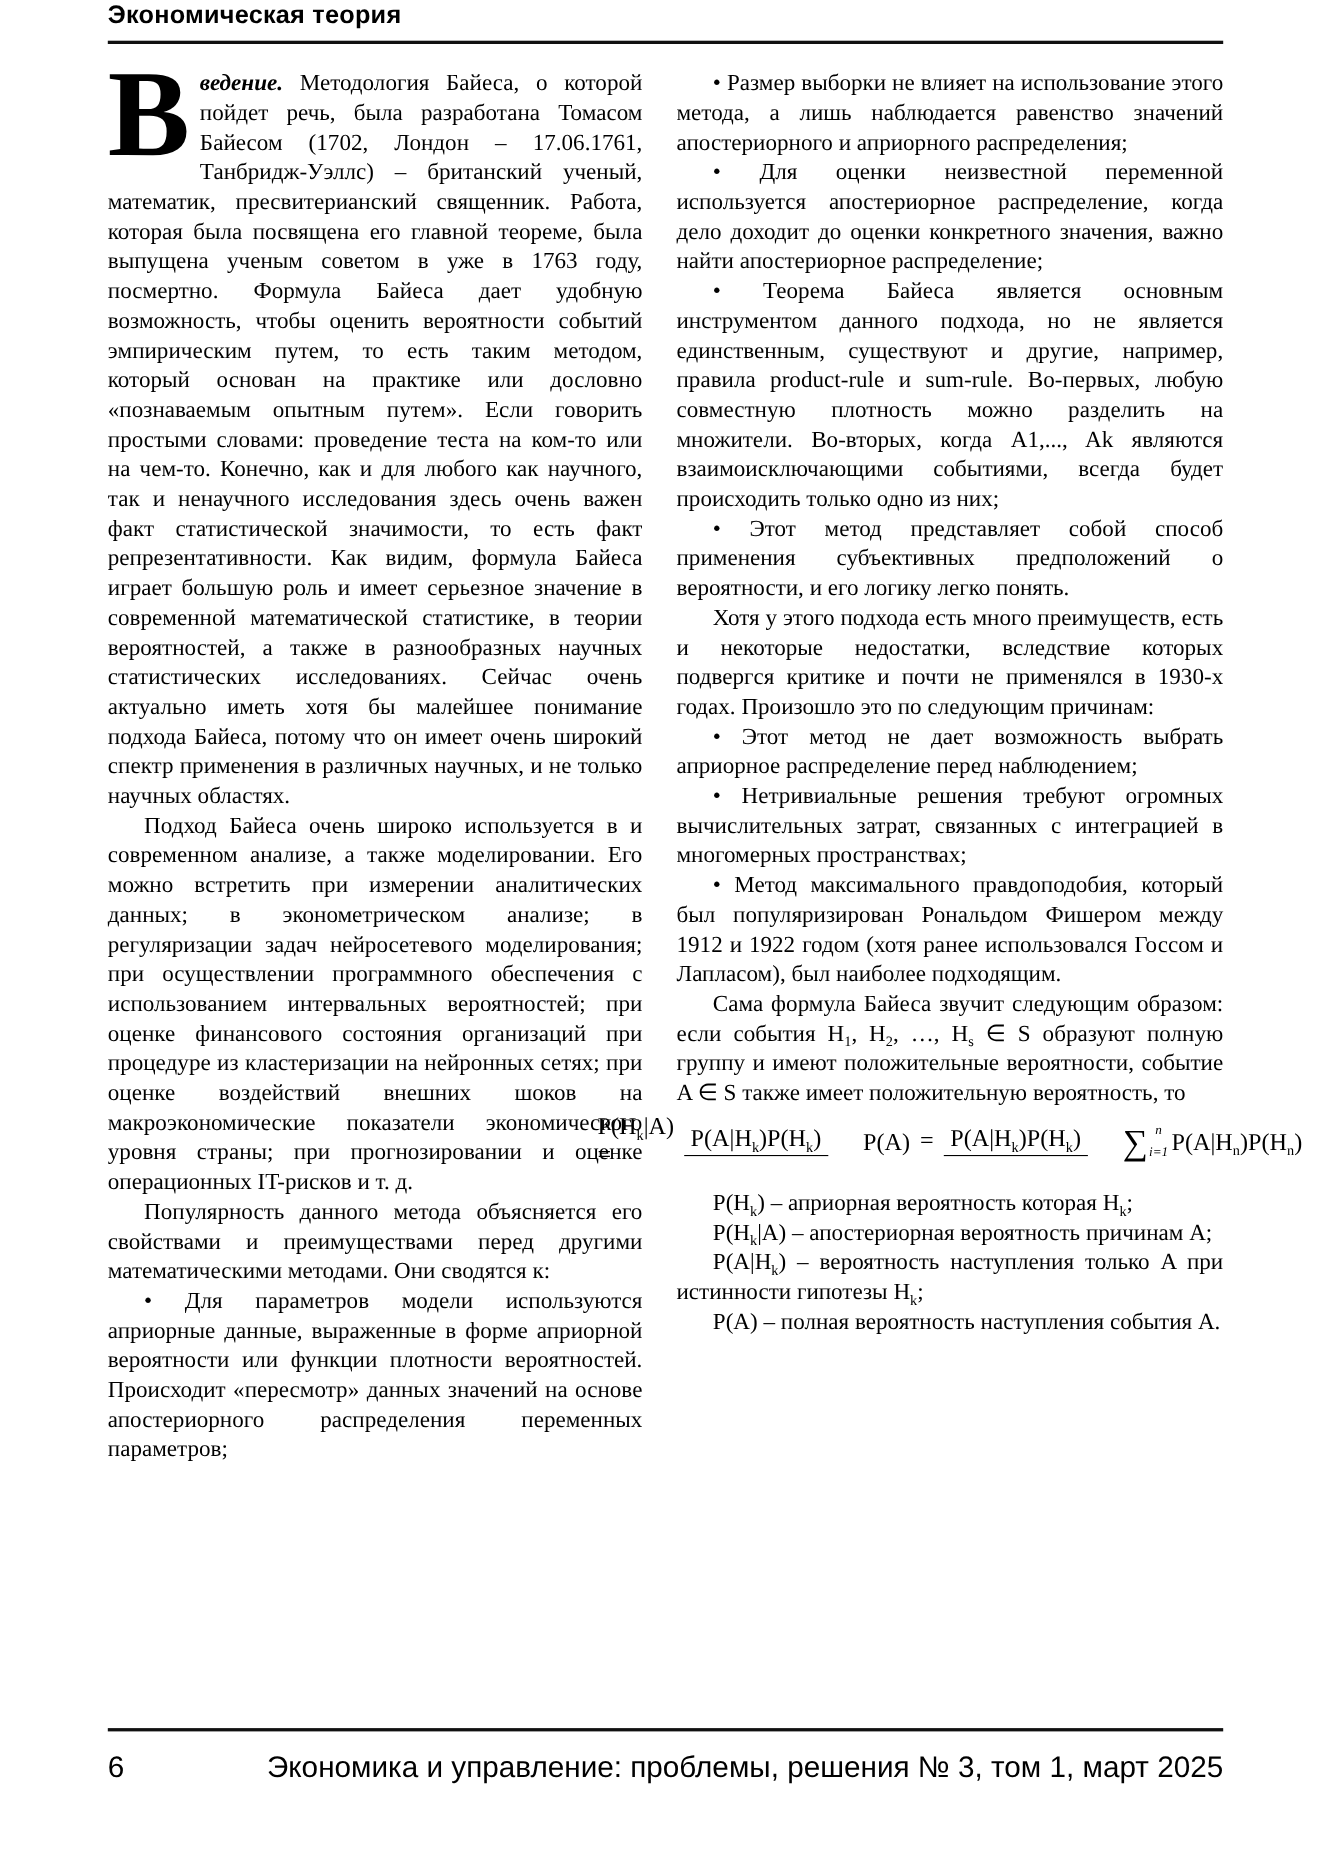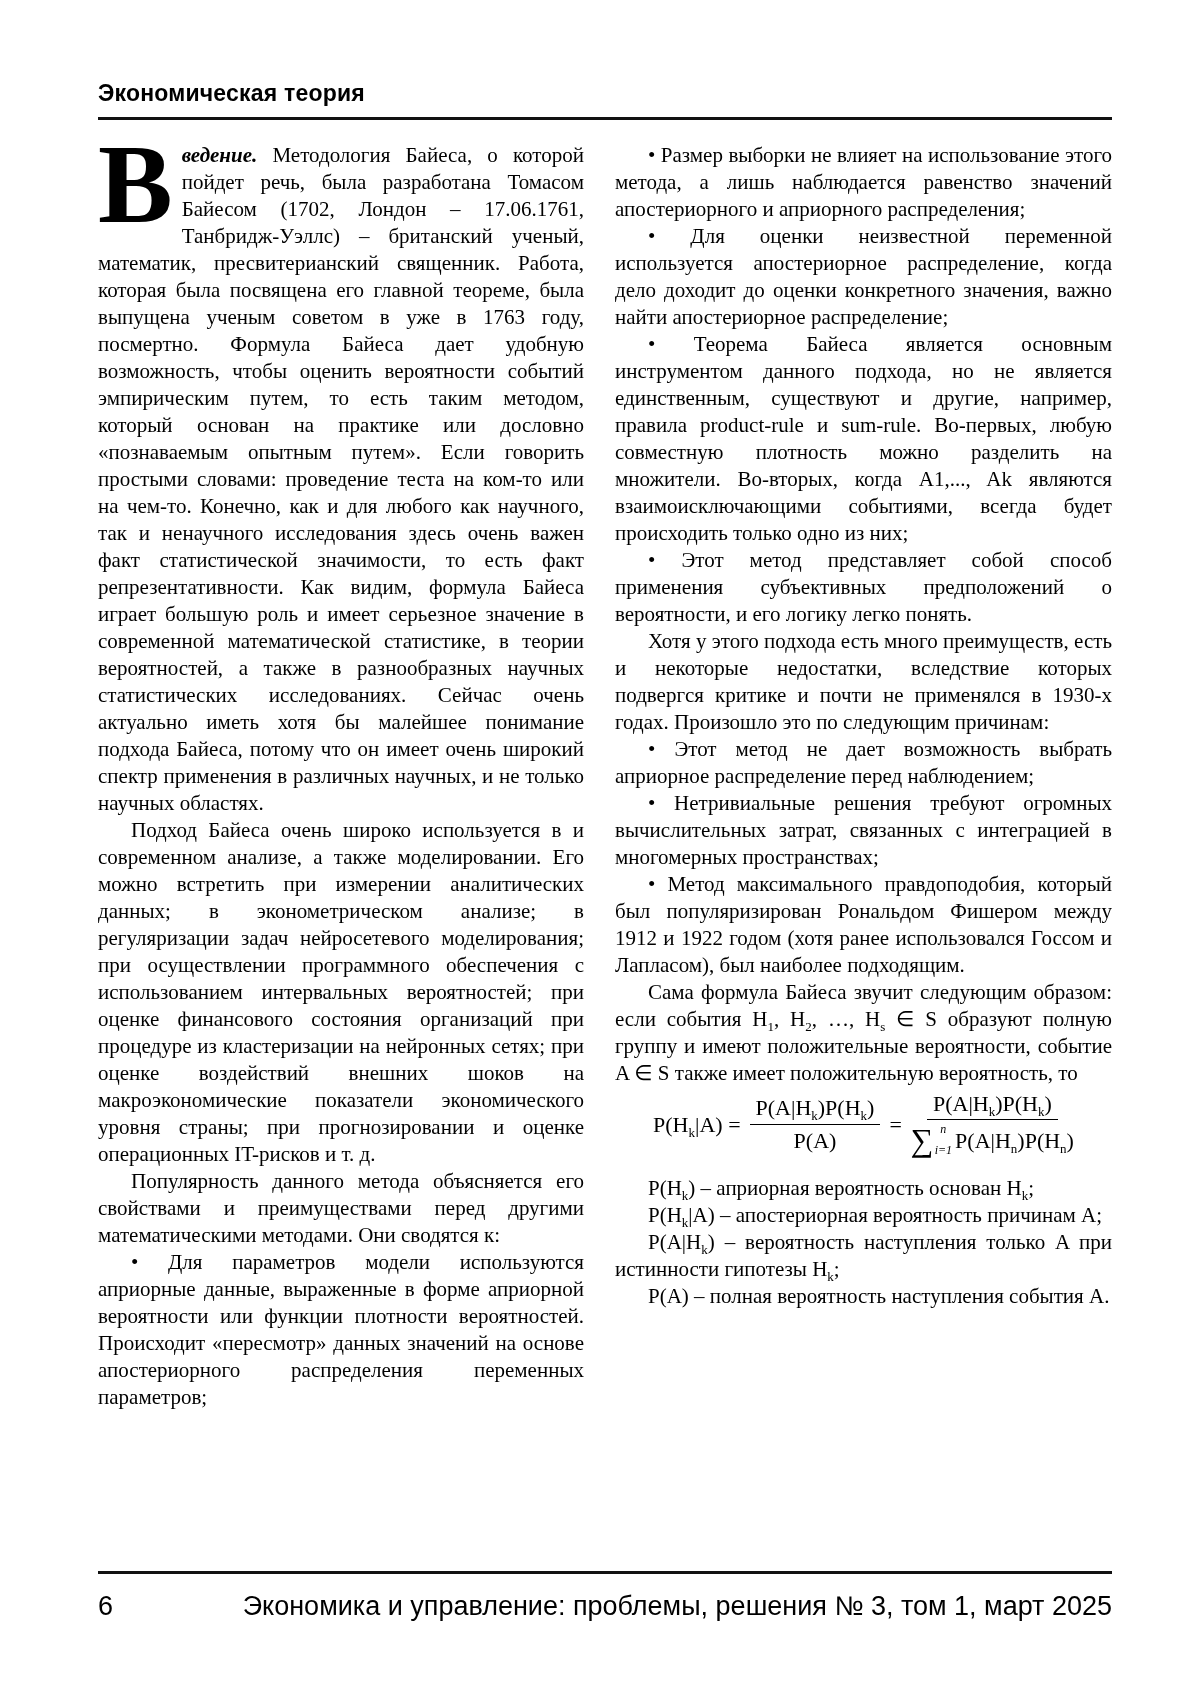--- a/index.html
+++ b/index.html
@@ -16,21 +16,20 @@
     overflow: hidden;
   }
   .page {
     position: absolute;
     left: 98px;
     right: 88px;
     top: 0;
   }
   
   .section-title {
-    margin-top: 80px;
     font-family: "Liberation Sans", sans-serif;
     font-weight: bold;
     font-size: 23px;
     line-height: 26px;
     letter-spacing: 0.2px;
   }
   .rule {
     border: none;
     border-top: 3px solid #111111;
     margin: 11px 0 0 0;
@@ -70,23 +69,24 @@
     align-items: center;
     justify-content: center;
     gap: 9px;
     margin: 4px 0 18px 0;
     font-size: 22px;
     line-height: 1.15;
     text-indent: 0;
   }
   .frac {
     display: inline-flex;
-    flex-direction: column;
+    flex-direction: row;
     align-items: center;
     text-align: center;
+    gap: 32px;
   }
   .frac .num {
     padding: 0 6px 3px 6px;
     border-bottom: 1.6px solid #000;
   }
   .frac .den { padding-top: 3px; }
   .den-sum {
     display: inline-flex;
     align-items: center;
   }
@@ -163,21 +163,21 @@
             <span class="sigma">∑</span>
             <span class="sigma-scripts">
               <span>n</span>
               <span>i=1</span>
             </span>
             <span><span>P(A|H</span><sub>n</sub><span>)P(H</span><sub>n</sub><span>)</span></span>
           </span>
         </span>
       </div>
 
-      <p><span>P(H</span><sub>k</sub><span>) – априорная вероятность основан H</span><sub>k</sub><span>;</span></p>
+      <p><span>P(H</span><sub>k</sub><span>) – априорная вероятность которая H</span><sub>k</sub><span>;</span></p>
       <p><span>P(H</span><sub>k</sub><span>|A) – апостериорная вероятность причинам A;</span></p>
       <p><span>P(A|H</span><sub>k</sub><span>) – вероятность наступления только A при истинности гипотезы H</span><sub>k</sub><span>;</span></p>
       <p><span>P(A) – полная вероятность наступления события A.</span></p>
     </div>
 
   </div>
 </div>
 
 <div class="footer">
   <hr class="rule" style="margin:0;">

